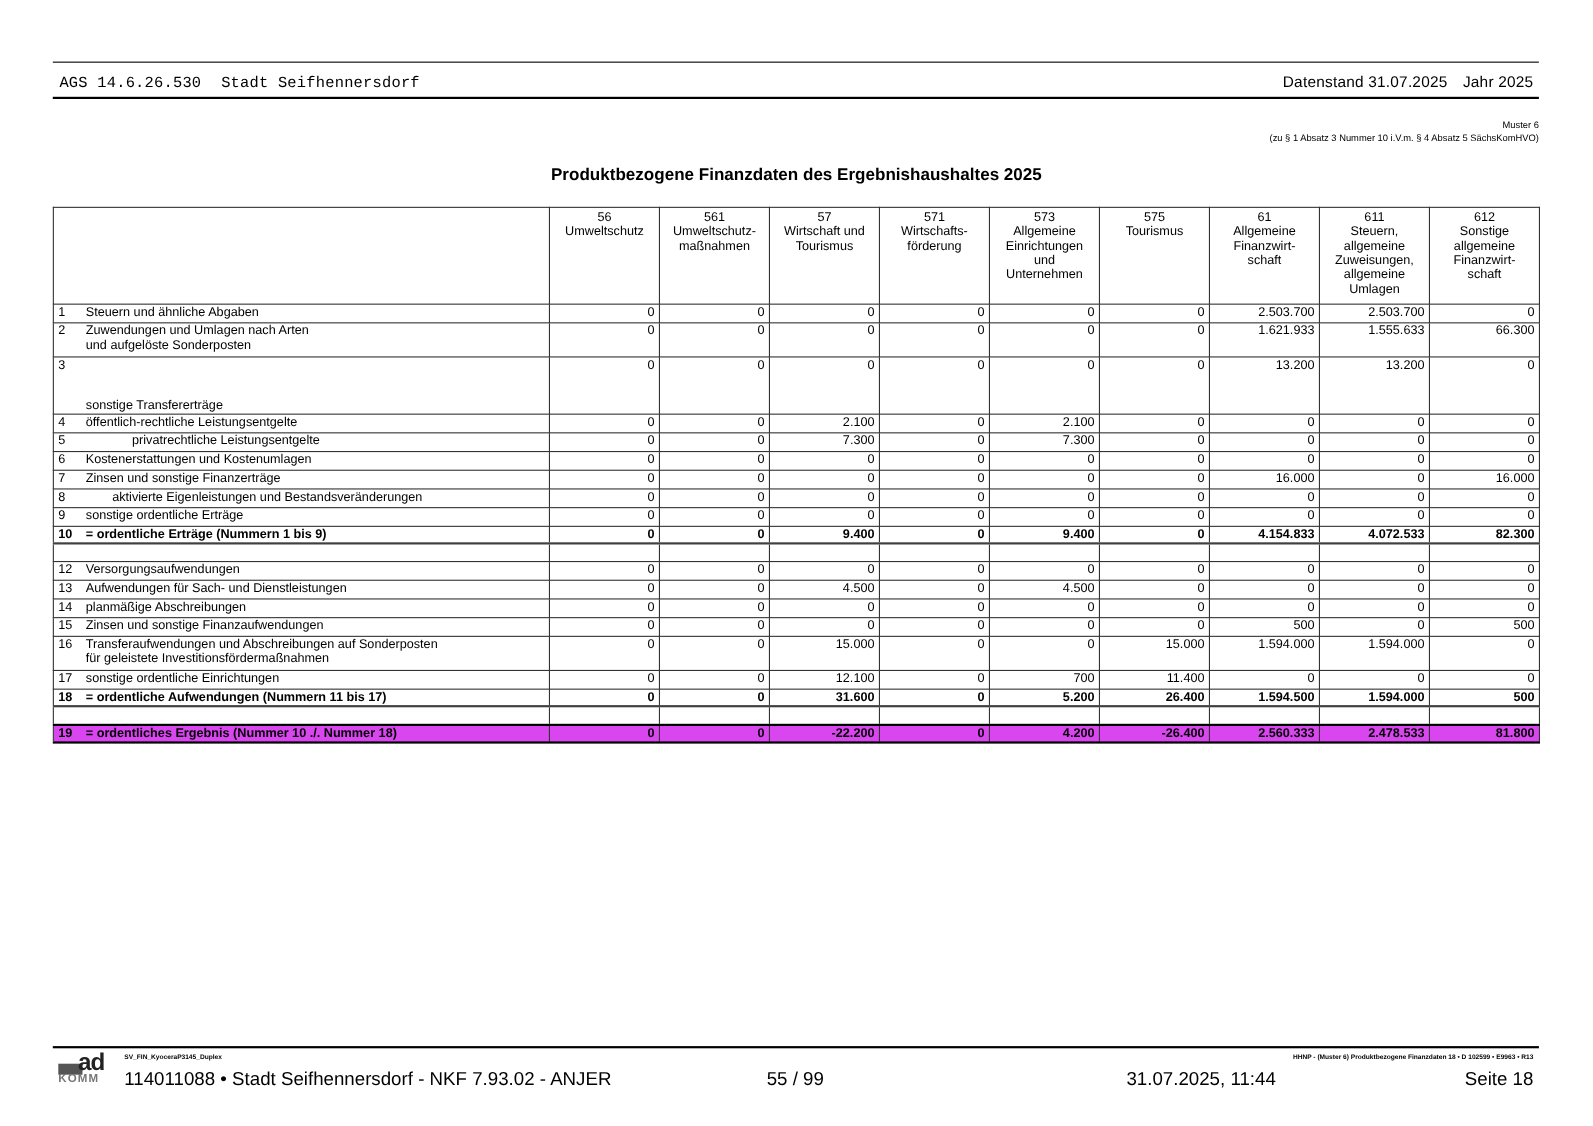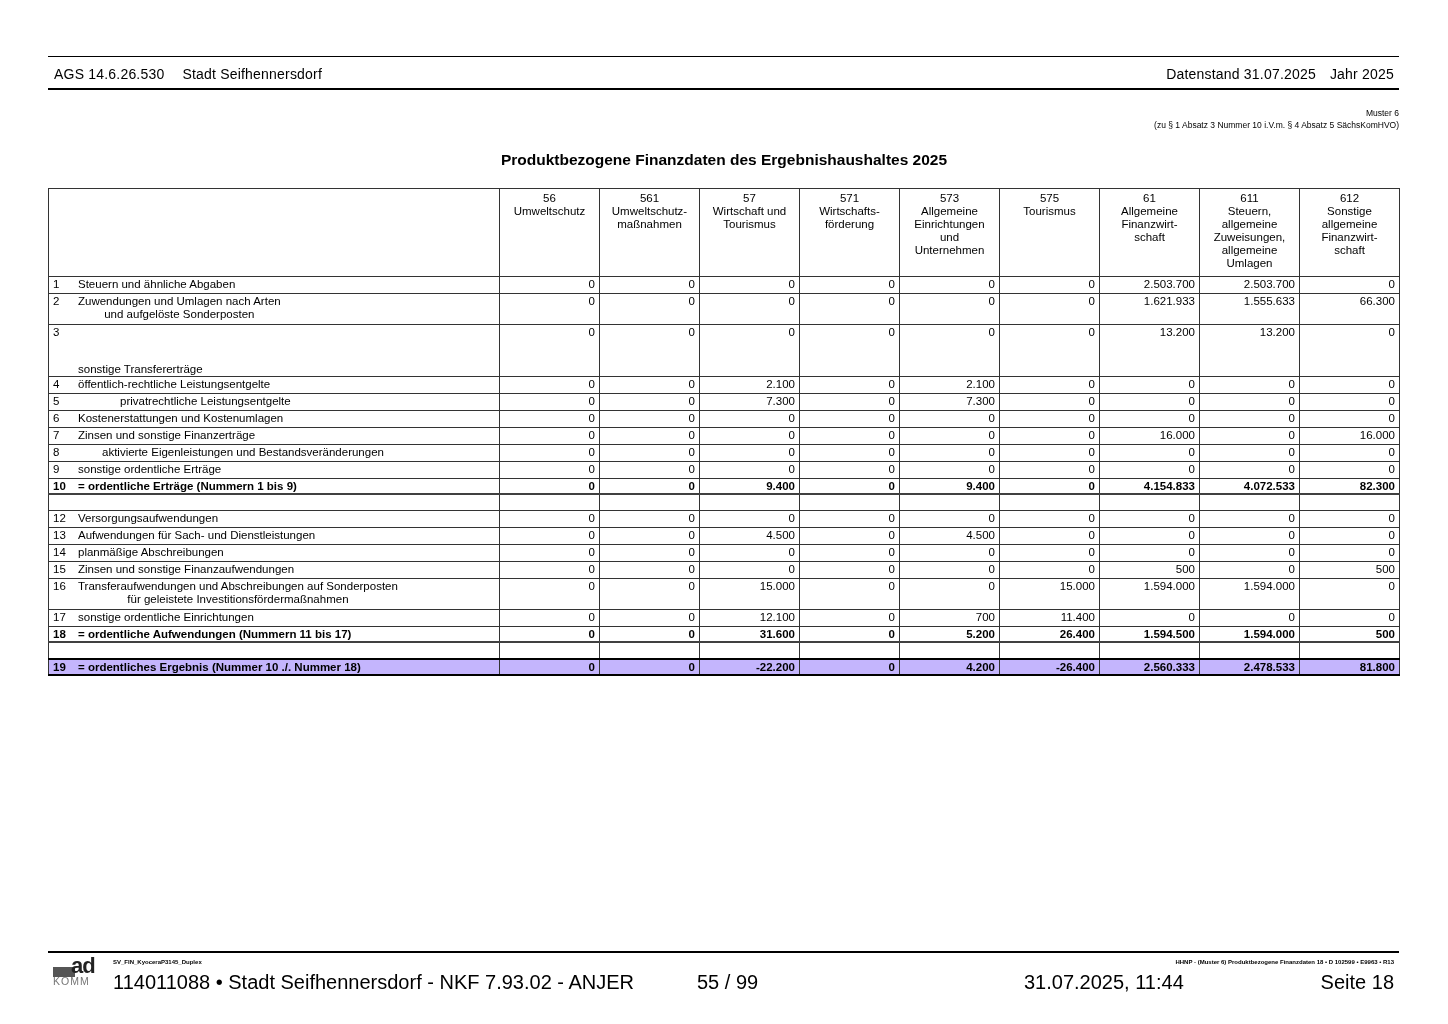--- a/index.html
+++ b/index.html
@@ -2,46 +2,46 @@
 <html><head>
 <meta charset="utf-8">
 <style>
   html, body { margin: 0; padding: 0; background: #ffffff; }
   body { width: 1448px; height: 1024px; position: relative; font-family: "Liberation Sans", sans-serif; color: #000; overflow: hidden; }
   .hline { position: absolute; left: 48px; width: 1351px; background: #000; }
   #top-rule { top: 56px; height: 1px; }
   #head-rule { top: 88px; height: 2px; }
   #foot-rule { top: 951px; height: 2px; }
   .hdr-left { position: absolute; left: 54px; top: 66px; font-size: 14px; letter-spacing: 0.2px; }
-  .hdr-left span { margin-right: 18px; }
+  .hdr-left span { margin-right: 18px; font-family: Liberation Mono, monospace; }
   .hdr-right { position: absolute; right: 54px; top: 66px; font-size: 14px; letter-spacing: 0.2px; }
   .hdr-right span { margin-left: 14px; }
   .muster { position: absolute; right: 49px; top: 107px; font-size: 8.5px; text-align: right; line-height: 12px; }
   .title { position: absolute; left: 0; width: 1448px; top: 151px; text-align: center; font-size: 15.5px; font-weight: bold; }
   table.fin { position: absolute; left: 48px; top: 188px; border-collapse: collapse; font-size: 11.5px; table-layout: fixed; }
   table.fin td, table.fin th { border: 1px solid #333; padding: 0 4px; vertical-align: top; line-height: 13px; }
   table.fin th { font-weight: normal; text-align: center; padding-top: 3px; height: 84px; }
   table.fin td.num { text-align: right; padding-top: 1px; }
   table.fin td.lab { padding-top: 1px; padding-left: 4px; }
   table.fin .nr { display: inline-block; width: 25px; }
-  table.fin .txt { display: inline-block; vertical-align: top; text-align: center; }
+  table.fin .txt { display: inline-block; vertical-align: top; }
   table.fin tr.bold td { font-weight: bold; border-bottom: 2px solid #404040; }
   table.fin tr.blank td { height: 14px; }
-  table.fin tr.result td { background: #c4b5fd; font-weight: bold; border-top: 2px solid #000; border-bottom: 2px solid #000; }
+  table.fin tr.result td { background: #d946ef; font-weight: bold; border-top: 2px solid #000; border-bottom: 2px solid #000; }
   table.fin tr.r1 td { height: 15px; }
   table.fin tr.r2 td { height: 29px; }
   .footer { position: absolute; top: 957px; left: 0; width: 1448px; }
   .logo { position: absolute; left: 53px; top: 2px; width: 54px; height: 26px; }
   .logo .bar { position: absolute; left: 0; top: 8px; width: 22px; height: 10px; background: #555; }
   .logo .ad { position: absolute; left: 18px; top: -6px; font-size: 22px; font-weight: bold; letter-spacing: -1px; color: #222; }
-  .logo .komm { position: absolute; left: 0; top: 16px; font-size: 10.5px; font-weight: normal; letter-spacing: 1px; color: #777; }
+  .logo .komm { position: absolute; left: 0; top: 16px; font-size: 10.5px; font-weight: bold; letter-spacing: 1px; color: #777; }
   .ftiny { position: absolute; font-size: 6px; font-weight: bold; top: 2px; }
   .fsmall-left { left: 113px; }
   .fsmall-right { right: 54px; }
-  .fmain { position: absolute; top: 14px; font-size: 20px; }
+  .fmain { position: absolute; top: 14px; font-size: 17px; }
   .f-left { left: 113px; }
   .f-center { left: 697px; }
   .f-date { left: 1024px; }
   .f-right { right: 54px; }
 </style>
 </head>
 <body>
 
 <div class="hline" id="top-rule"></div>
 <div class="hdr-left">

